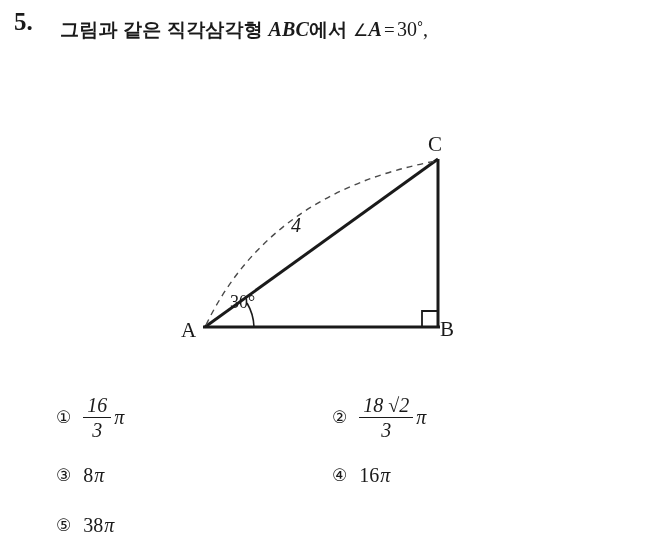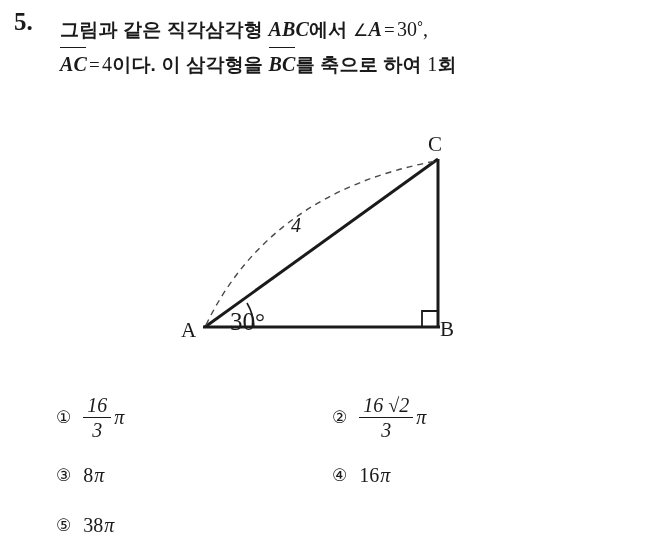--- a/index.html
+++ b/index.html
@@ -106,22 +106,22 @@
     font-family: "Liberation Serif", serif;
     font-size: 21px;
     color: #1a1a1a;
   }
   .lbl-C { left: 278px; top: 0px; }
   .lbl-A { left: 31px; top: 186px; }
   .lbl-B { left: 290px; top: 185px; }
   .lbl-4 { left: 141px; top: 82px; font-style: italic; font-size: 20px; }
   .lbl-30 {
     left: 80px;
-    top: 176px;
-    font-size: 25px;
+    top: 160px;
+    font-size: 18px;
   }
 
   
   .choices {
     position: absolute;
     left: 56px;
     top: 386px;
     width: 600px;
   }
   .choice {
@@ -183,25 +183,20 @@
 
 <div class="page">
 
   <div class="q-number">5.</div>
 
   <div class="q-body">
     <div class="q-line">
       <span>그림과 같은 직각삼각형</span>
       <span class="mi">ABC</span><span>에서</span>
       <span class="ang">∠</span><span class="mi">A</span><span class="op">=</span><span class="mn">30</span><span class="deg">°</span><span class="mn">,</span>
-    </div>
-    <div class="q-line">
-      <span class="ovl">AC</span><span class="op">=</span><span class="mn">4</span><span>이다. 이 삼각형을</span>
-      <span class="ovl">BC</span><span>를 축으로 하여</span>
-      <span class="mn">1</span><span>회</span>
     </div>
   </div>
 
   <div class="figure">
     <svg width="340" height="230" viewBox="0 0 340 230">
 
       <line x1="55" y1="195" x2="288" y2="27" stroke="#1a1a1a" stroke-width="3"></line>
 
       <line x1="53" y1="195" x2="290" y2="195" stroke="#1a1a1a" stroke-width="3"></line>
 
@@ -228,21 +223,21 @@
         <span class="num">16</span>
         <span class="bar"></span>
         <span class="den">3</span>
       </span>
       <span class="pi">π</span>
     </div>
 
     <div class="choice c2">
       <span class="circ">②</span>
       <span class="frac">
-        <span class="num">16 √2</span>
+        <span class="num">18 √2</span>
         <span class="bar"></span>
         <span class="den">3</span>
       </span>
       <span class="pi">π</span>
     </div>
 
     <div class="choice c3">
       <span class="circ">③</span>
       <span class="num-plain">8</span>
       <span class="pi">π</span>

